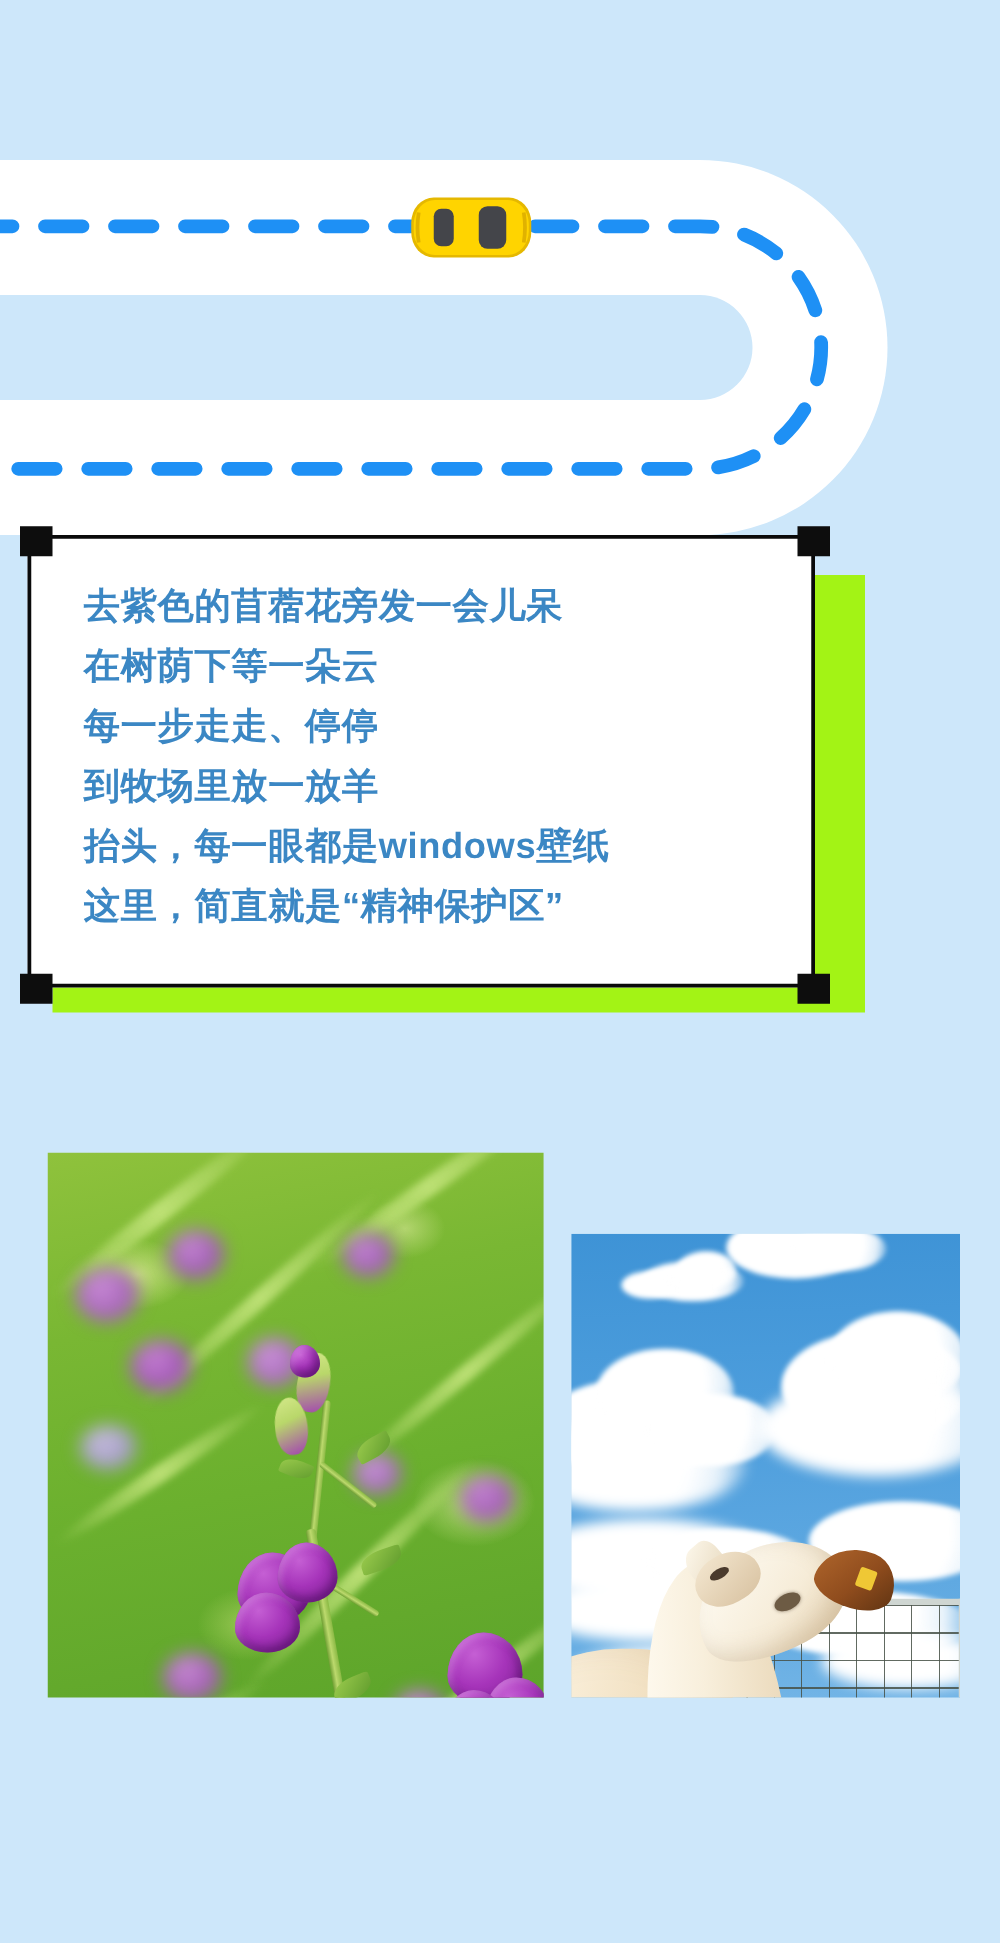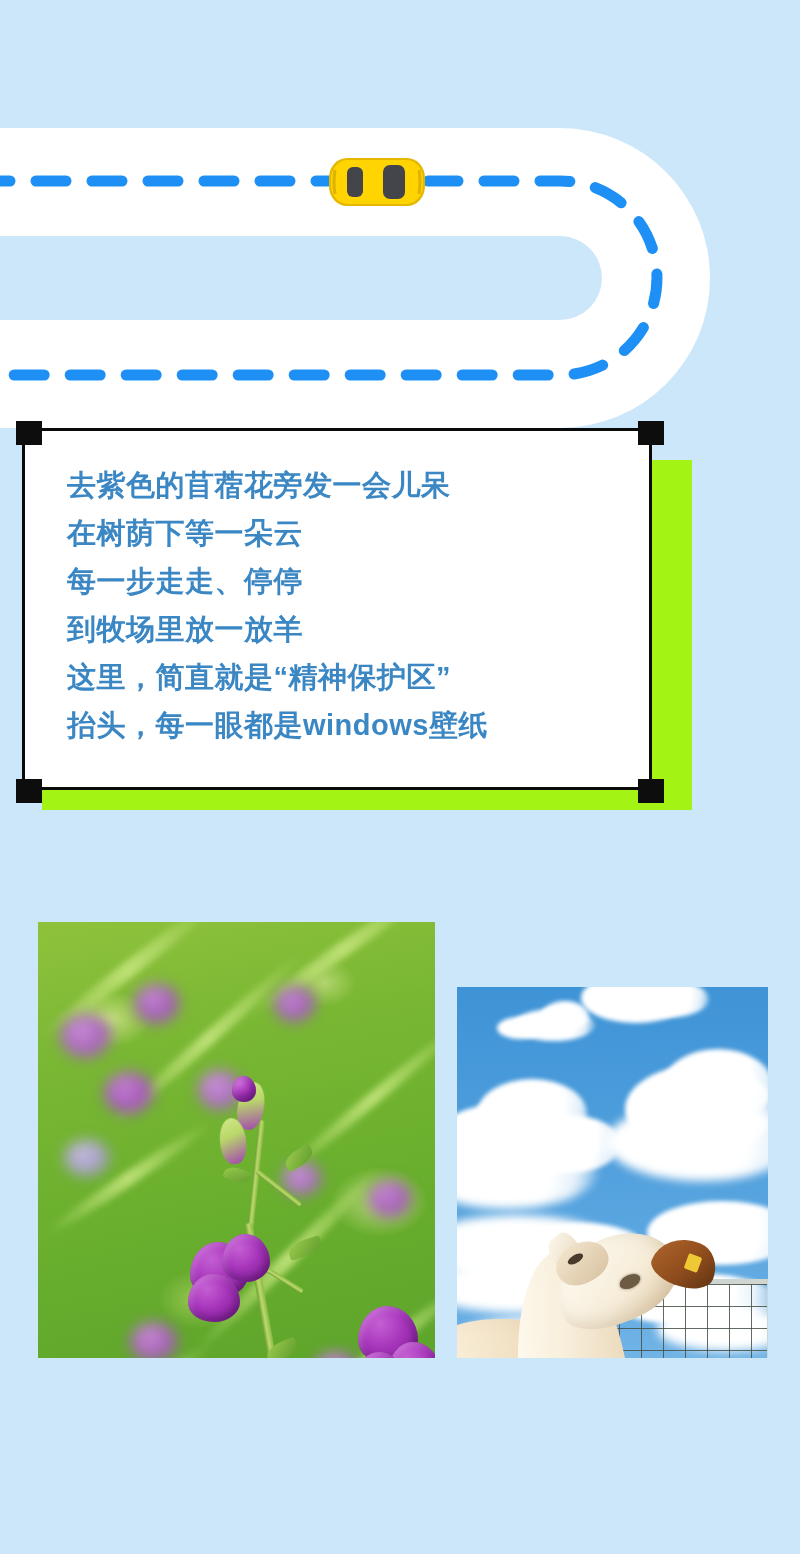--- a/index.html
+++ b/index.html
@@ -204,22 +204,22 @@
   </div>
 
   <div class="card-wrap">
     <div class="card-shadow" style="--accentGreen:#a3f315"></div>
     <div class="card">
       <div class="poem">
         <div class="poem-line">去紫色的苜蓿花旁发一会儿呆</div>
         <div class="poem-line">在树荫下等一朵云</div>
         <div class="poem-line">每一步走走、停停</div>
         <div class="poem-line">到牧场里放一放羊</div>
+        <div class="poem-line">抬头，每一眼都是windows壁纸</div>
         <div class="poem-line">这里，简直就是“精神保护区”</div>
-        <div class="poem-line">抬头，每一眼都是windows壁纸</div>
       </div>
       <div class="corner tl"></div>
       <div class="corner tr"></div>
       <div class="corner bl"></div>
       <div class="corner br"></div>
     </div>
   </div>
 
   <div class="photo photo-left">
     <div class="ph-canvas">

